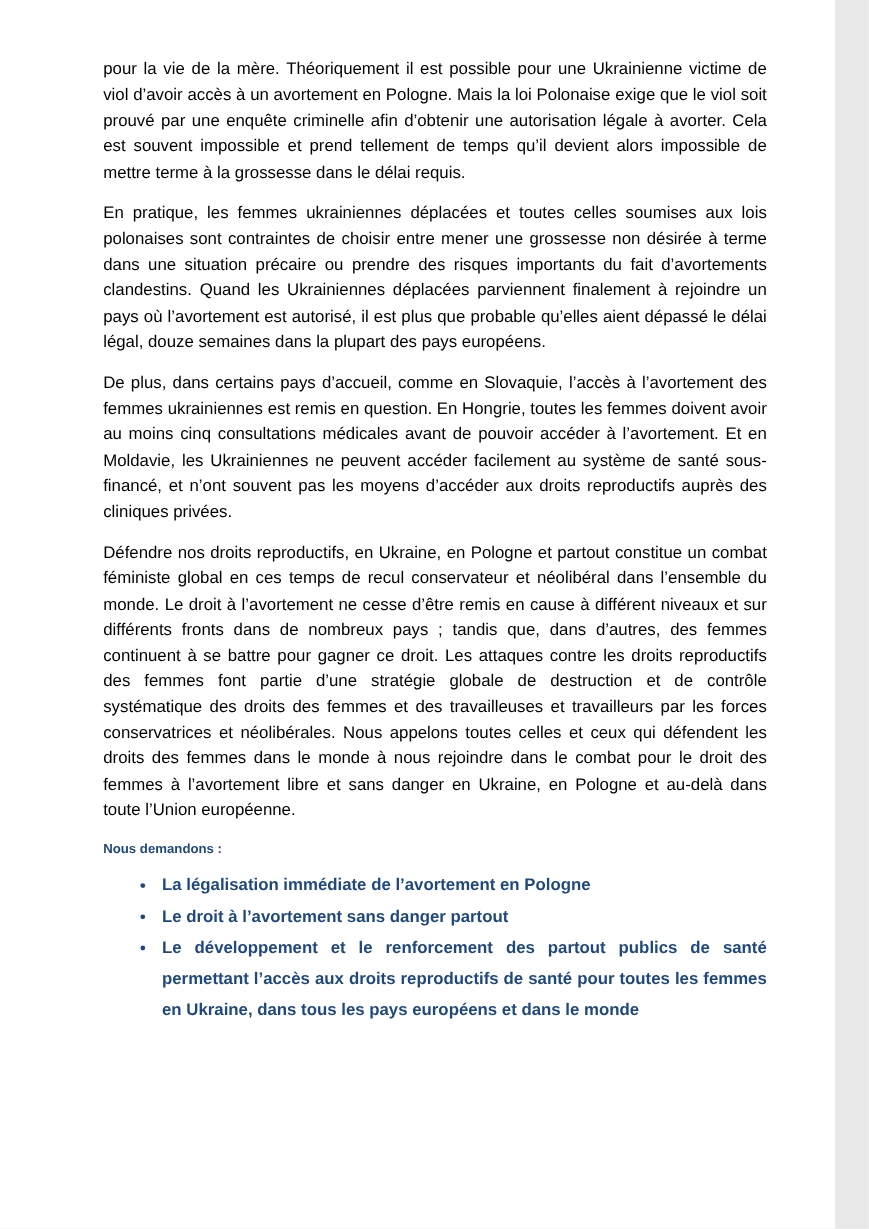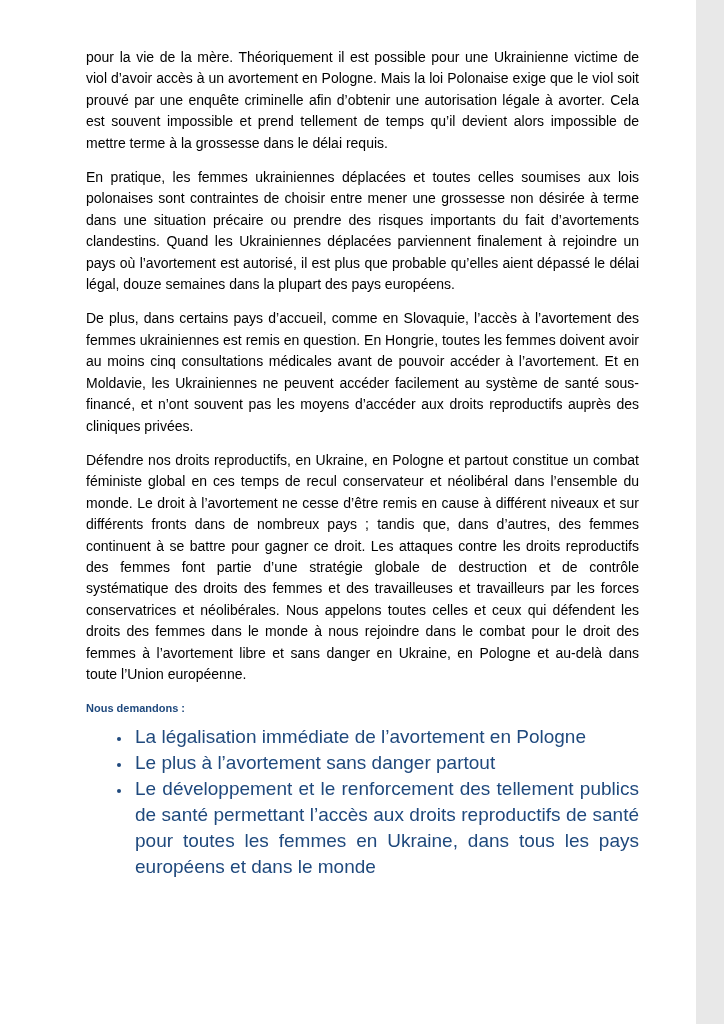--- a/index.html
+++ b/index.html
@@ -39,22 +39,22 @@
     line-height: 21px;
     font-weight: bold;
   }
   ul.demands {
     margin: 0;
     padding: 0 0 0 46px;
     list-style: disc outside;
   }
   ul.demands li {
     color: var(--accent);
-    font-weight: normal;
-    font-size: 19px;
+    font-weight: bold;
+    font-size: 14px;
     line-height: 26px;
     text-align: justify;
     text-justify: inter-word;
     padding-left: 3px;
   }
   ul.demands li::marker {
     color: var(--accent);
     font-size: 13px;
   }
 </style>
@@ -65,17 +65,17 @@
   <div class="content">
     <p class="par">pour la vie de la mère. Théoriquement il est possible pour une Ukrainienne victime de viol d’avoir accès à un avortement en Pologne. Mais la loi Polonaise exige que le viol soit prouvé par une enquête criminelle afin d’obtenir une autorisation légale à avorter. Cela est souvent impossible et prend tellement de temps qu’il devient alors impossible de mettre terme à la grossesse dans le délai requis.</p>
     <p class="par">En pratique, les femmes ukrainiennes déplacées et toutes celles soumises aux lois polonaises sont contraintes de choisir entre mener une grossesse non désirée à terme dans une situation précaire ou prendre des risques importants du fait d’avortements clandestins. Quand les Ukrainiennes déplacées parviennent finalement à rejoindre un pays où l’avortement est autorisé, il est plus que probable qu’elles aient dépassé le délai légal, douze semaines dans la plupart des pays européens.</p>
     <p class="par">De plus, dans certains pays d’accueil, comme en Slovaquie, l’accès à l’avortement des femmes ukrainiennes est remis en question. En Hongrie, toutes les femmes doivent avoir au moins cinq consultations médicales avant de pouvoir accéder à l’avortement. Et en Moldavie, les Ukrainiennes ne peuvent accéder facilement au système de santé sous-financé, et n’ont souvent pas les moyens d’accéder aux droits reproductifs auprès des cliniques privées.</p>
     <p class="par">Défendre nos droits reproductifs, en Ukraine, en Pologne et partout constitue un combat féministe global en ces temps de recul conservateur et néolibéral dans l’ensemble du monde. Le droit à l’avortement ne cesse d’être remis en cause à différent niveaux et sur différents fronts dans de nombreux pays ; tandis que, dans d’autres, des femmes continuent à se battre pour gagner ce droit. Les attaques contre les droits reproductifs des femmes font partie d’une stratégie globale de destruction et de contrôle systématique des droits des femmes et des travailleuses et travailleurs par les forces conservatrices et néolibérales. Nous appelons toutes celles et ceux qui défendent les droits des femmes dans le monde à nous rejoindre dans le combat pour le droit des femmes à l’avortement libre et sans danger en Ukraine, en Pologne et au-delà dans toute l’Union européenne.</p>
 
     <h2 class="demands-heading">Nous demandons :</h2>
 
     <ul class="demands">
       <li>La légalisation immédiate de l’avortement en Pologne</li>
-      <li>Le plus à l’avortement sans danger partout</li>
-      <li>Le développement et le renforcement des tellement publics de santé permettant l’accès aux droits reproductifs de santé pour toutes les femmes en Ukraine, dans tous les pays européens et dans le monde</li>
+      <li>Le droit à l’avortement sans danger partout</li>
+      <li>Le développement et le renforcement des partout publics de santé permettant l’accès aux droits reproductifs de santé pour toutes les femmes en Ukraine, dans tous les pays européens et dans le monde</li>
     </ul>
   </div>
 </div>
 
 </body></html>

